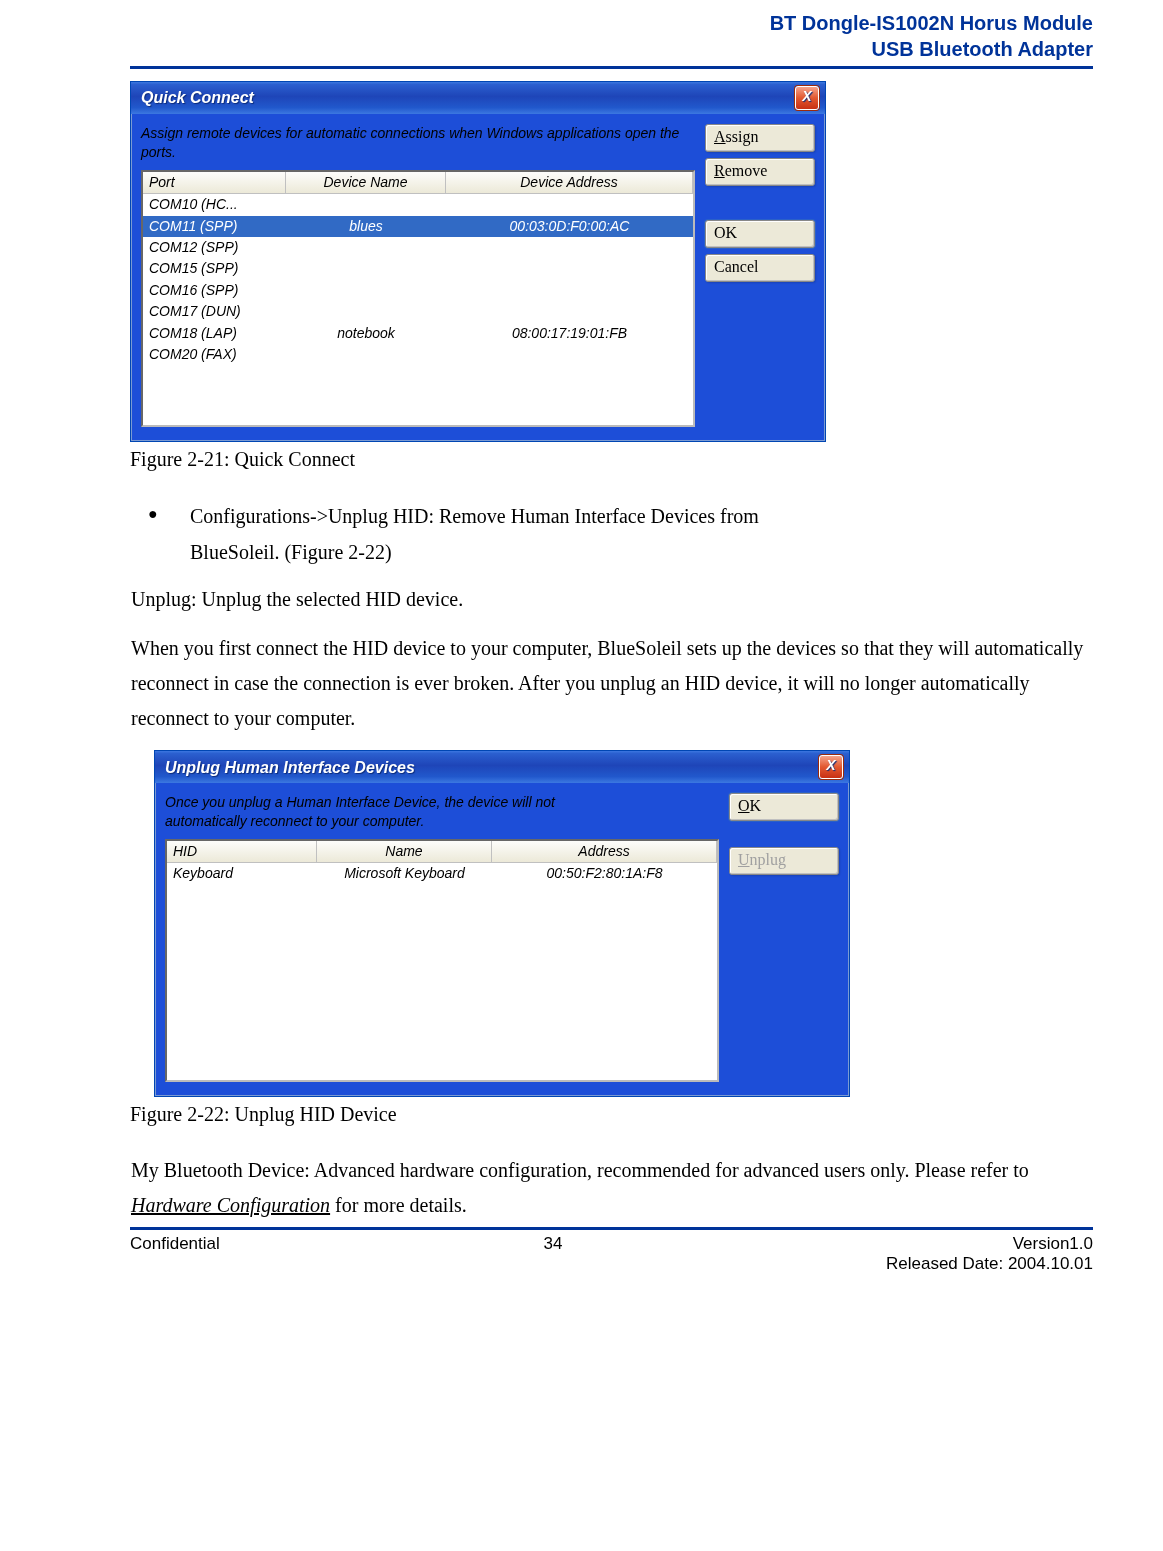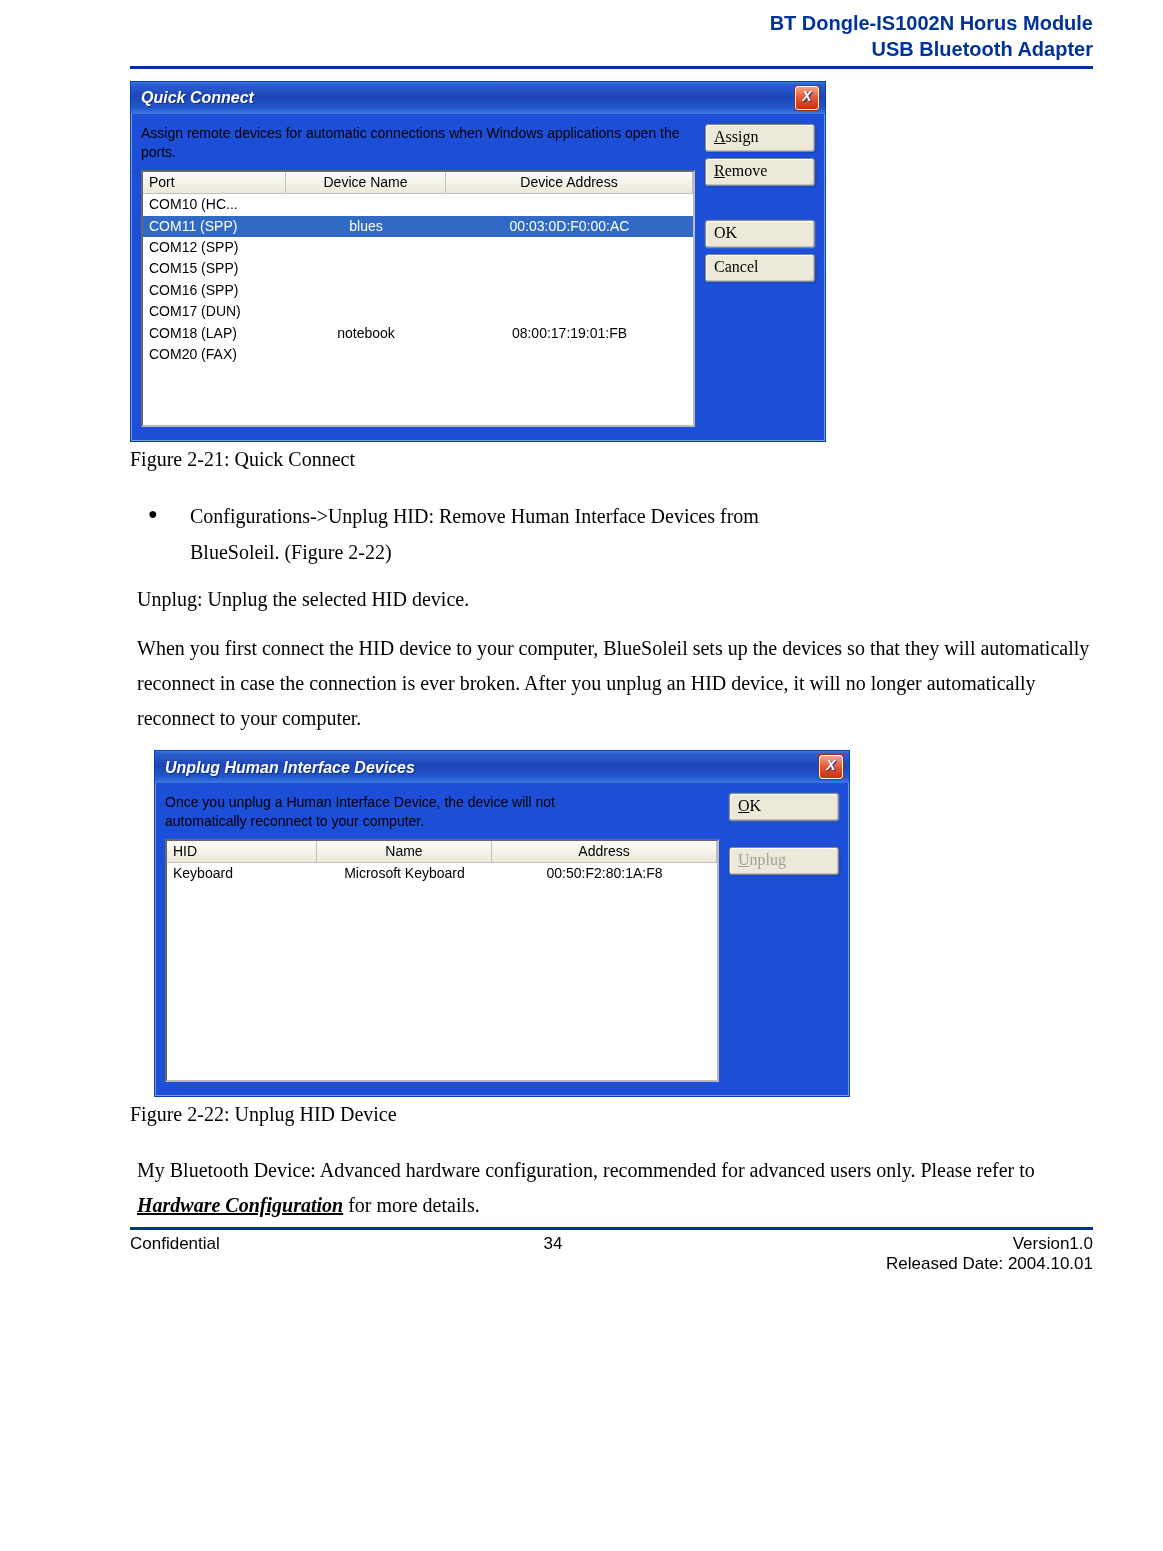--- a/index.html
+++ b/index.html
@@ -49,25 +49,25 @@
   }
   ul.bullet-list li::before {
     content: "●";
     position: absolute;
     left: -18px;
     top: 2px;
     font-size: 16px;
   }
   .body-text {
     line-height: 1.75;
-    margin: 0 0 14px 7px;
+    margin: 0 0 14px 1px;
   }
   .link-ref {
     font-style: italic;
-    font-weight: bold;
+    font-weight: normal;
     text-decoration: underline;
   }
   .footer-rule {
     border: none;
     border-top: 3px solid #003399;
     margin: 4px 0 4px 0;
   }
   .footer {
     display: flex;
     justify-content: space-between;
@@ -112,21 +112,21 @@
     font-size: 14px;
     line-height: 19px;
     text-align: center;
     box-shadow: 0 0 0 1px #9b2a0c;
   }
   .xp-body {
     padding: 10px 10px 14px 10px;
     display: flex;
     gap: 10px;
   }
-  .xp-left { flex: 1; }
+  .xp-left { flex: 1; font-style: italic; }
   .xp-right {
     display: flex;
     flex-direction: column;
     gap: 6px;
     width: 110px;
   }
   .xp-instr {
     font-size: 14px;
     margin-bottom: 8px;
     line-height: 1.35;

